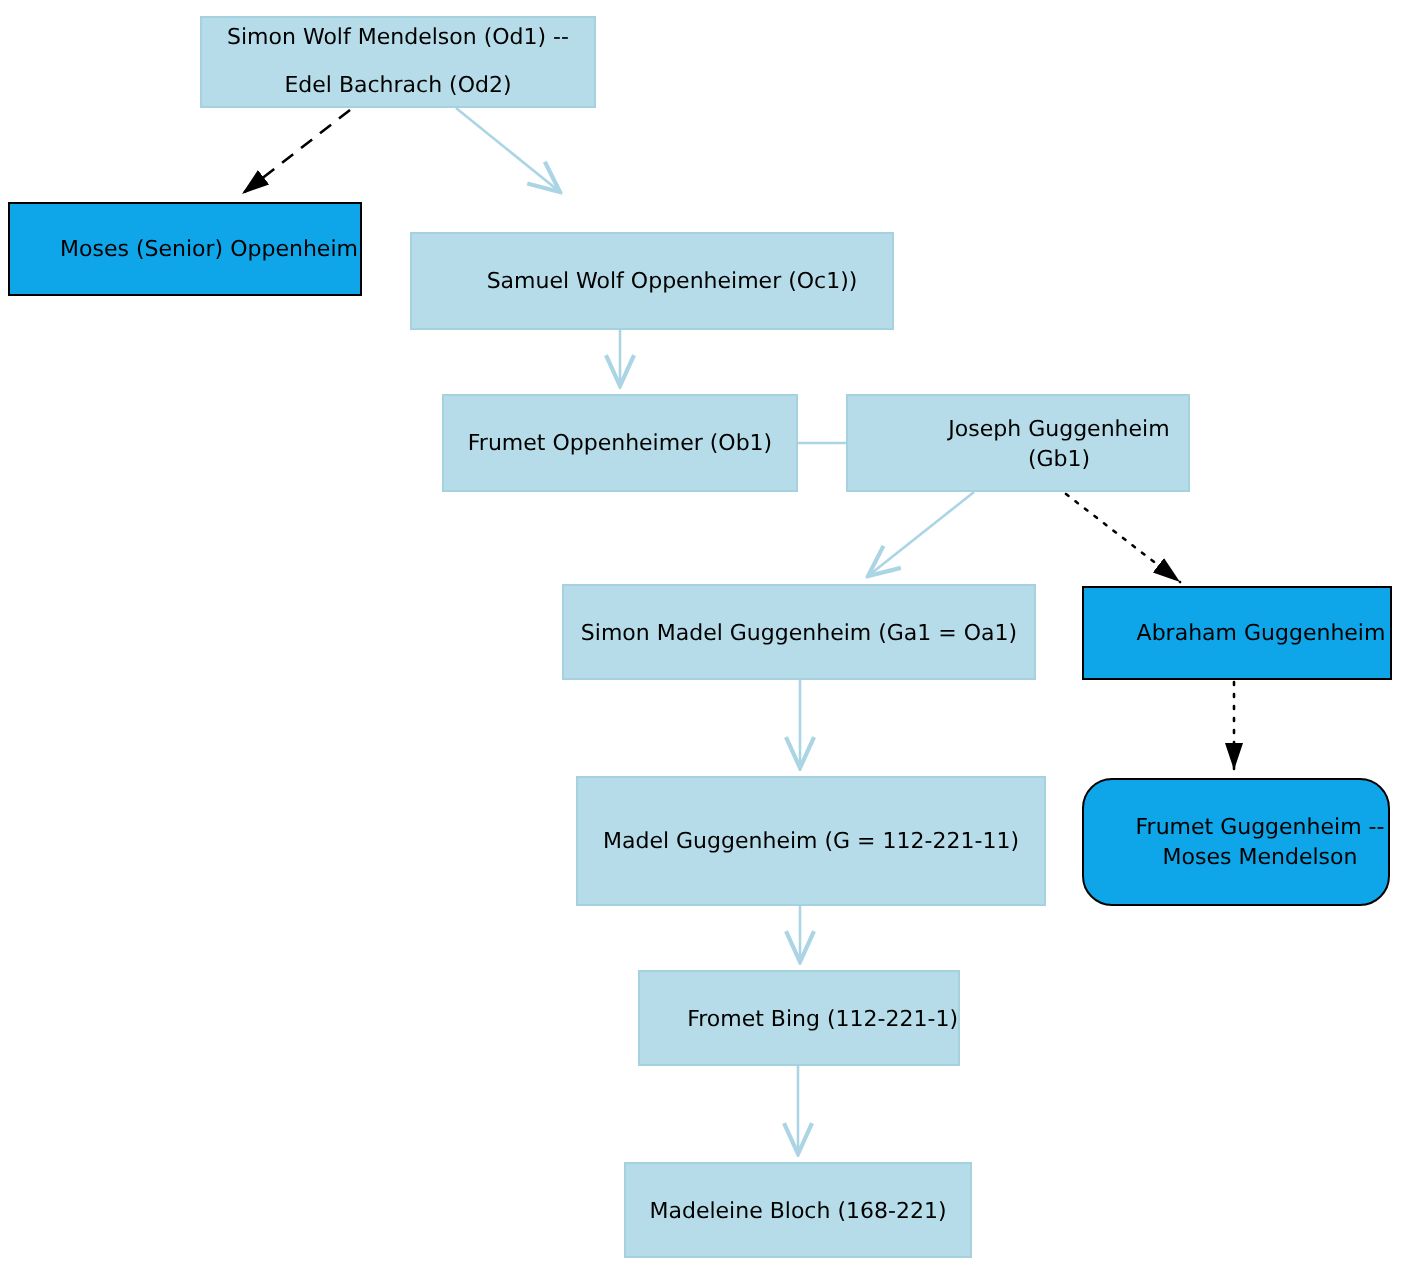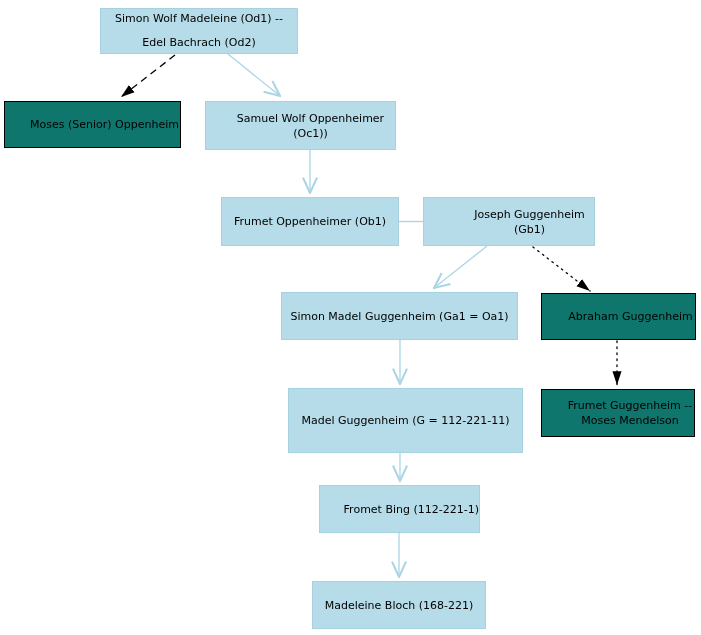--- a/index.html
+++ b/index.html
@@ -21,32 +21,32 @@
     box-sizing: border-box;
     display: flex;
     align-items: center;
     justify-content: center;
     text-align: center;
     font-size: 11px;
     color: #000000;
   }
   .node .label { white-space: pre-line; line-height: 15px; }
   .blue { background: #b5dce8; border: 1px solid #a6d1df; }
-  .white { background: #0f766e; border: 1.5px solid #000000; padding-left: 24px; }
+  .white { background: #0ea5e9; border: 1.5px solid #000000; padding-left: 24px; }
 
   #n0  { left: 100px; top: 8px;   width: 198px; height: 46px; }
   #n0 .label { line-height: 24px; }
   #n1  { left: 4px;   top: 101px; width: 177px; height: 47px; }
-  #n2  { left: 205px; top: 101px; width: 191px; height: 49px; padding-left: 20px; }
+  #n2  { left: 205px; top: 116px; width: 242px; height: 49px; padding-left: 20px; }
   #n3  { left: 221px; top: 197px; width: 178px; height: 49px; }
   #n4  { left: 423px; top: 197px; width: 172px; height: 49px; padding-left: 41px; }
   #n5  { left: 281px; top: 292px; width: 237px; height: 48px; }
   #n6  { left: 541px; top: 293px; width: 155px; height: 47px; align-items: center; }
   #n7  { left: 288px; top: 388px; width: 235px; height: 65px; }
-  #n8  { left: 541px; top: 389px; width: 154px; height: 48px; }
+  #n8  { left: 541px; top: 389px; width: 154px; height: 64px; border-radius: 15px; }
   #n9  { left: 319px; top: 485px; width: 161px; height: 48px; justify-content: flex-end; }
   #n10 { left: 312px; top: 581px; width: 174px; height: 48px; }
 </style>
 </head>
 <body>
 
 <div id="canvas">
 
   <svg id="edges" viewBox="0 0 701 635" xmlns="http://www.w3.org/2000/svg">
     <defs>
@@ -73,21 +73,21 @@
     <path d="M617,341 L617,385" stroke="#000000" stroke-width="1.3" stroke-dasharray="1.5,4.5" stroke-linecap="round" fill="none" marker-end="url(#arrow-black)"></path>
 
     <path d="M400,340 L400,384" stroke="#abd5e5" stroke-width="1.3" fill="none" marker-end="url(#arrow-blue)"></path>
 
     <path d="M400,437 L400,481" stroke="#abd5e5" stroke-width="1.3" fill="none" marker-end="url(#arrow-blue)"></path>
 
     <path d="M399,533 L399,577" stroke="#abd5e5" stroke-width="1.3" fill="none" marker-end="url(#arrow-blue)"></path>
   </svg>
 
   <div id="n0" class="node blue">
-    <span class="label">Simon Wolf Madeleine (Od1) --
+    <span class="label">Simon Wolf Mendelson (Od1) --
 Edel Bachrach (Od2)</span>
   </div>
 
   <div id="n1" class="node white">
     <span class="label">Moses (Senior) Oppenheim</span>
   </div>
 
   <div id="n2" class="node blue">
     <span class="label">Samuel Wolf Oppenheimer (Oc1))</span>
   </div>

